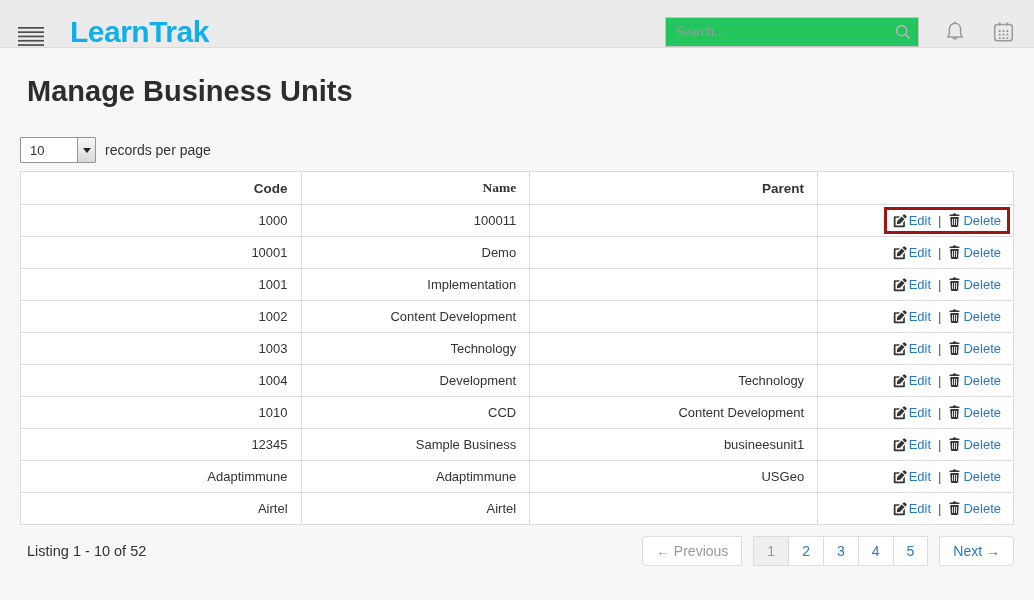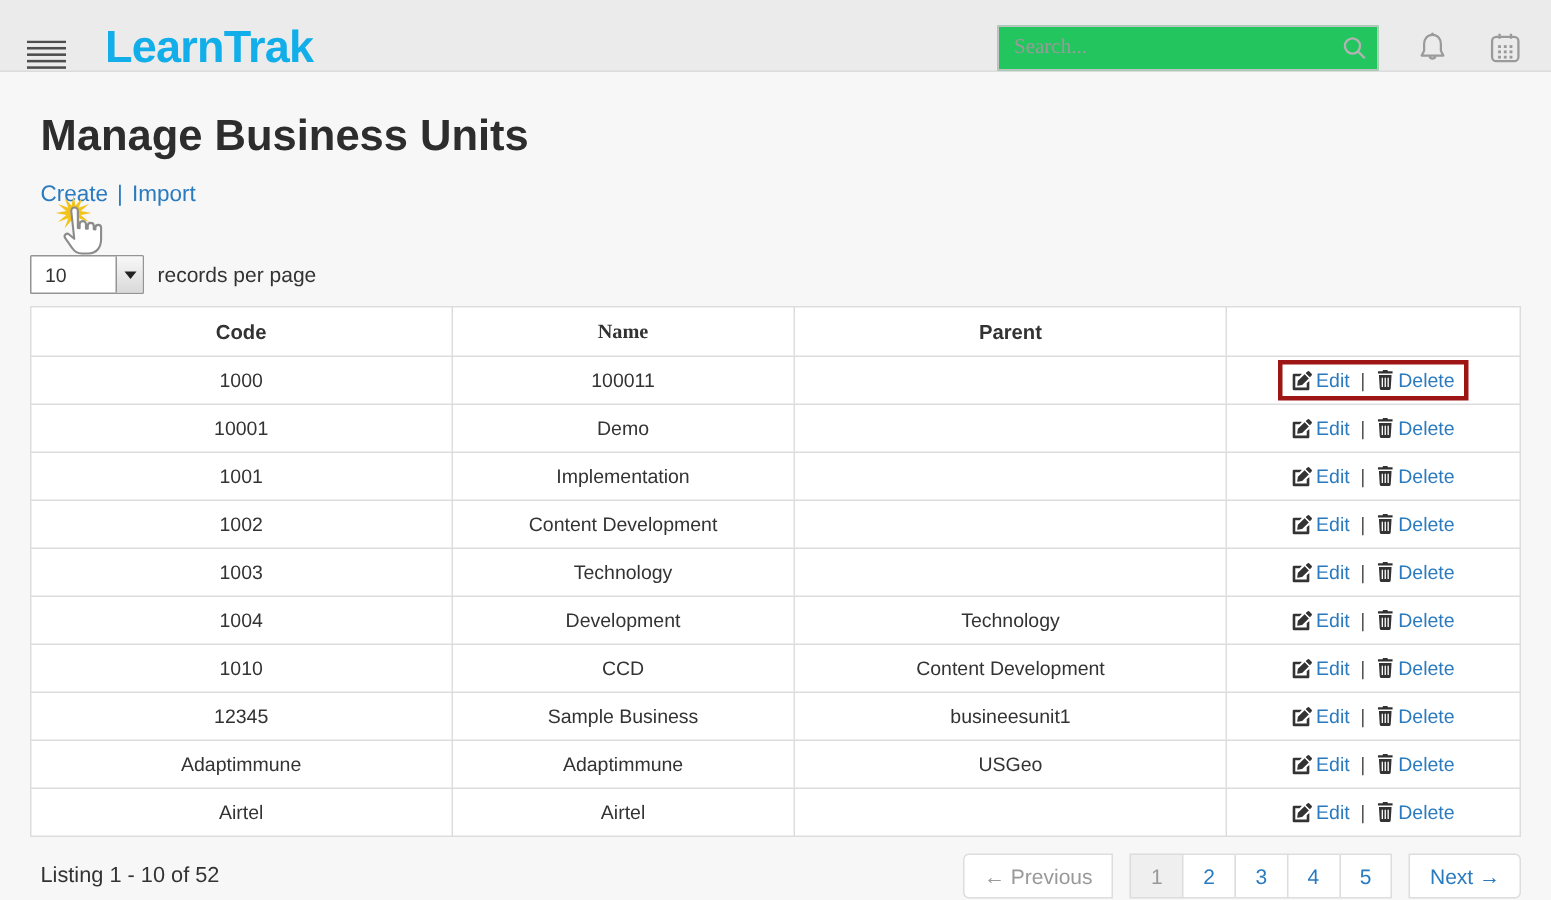--- a/index.html
+++ b/index.html
@@ -62,21 +62,21 @@
   .table-search input {
     margin-left:8px; width:219px; height:28px; border:1px solid #ccc; border-radius:3px;
     background:#fff; padding:0 8px; font-size:13px; outline:none;
     font-family:"Liberation Sans", sans-serif;
   }
 
   
   table.bu-table {
     width:994px; margin-top:8px; border-collapse:collapse; background:#fff; font-size:13px;
   }
-  .bu-table th, .bu-table td { border:1px solid #ddd; text-align:center; }
+  .bu-table th, .bu-table td { border:1px solid #ddd; text-align:right; }
   .bu-table th { font-weight:bold; padding:8px 13px; font-size:13.5px; color:#333; }
   .bu-table td { padding:8px 13px; color:#333; height:31px; }
   .bu-table td.cell-actions { padding:2px 6px; }
   .col-code { width:265px; } .col-name { width:216px;font-family:Liberation Serif, serif; }
   .col-parent { width:272px; } .col-actions { width:185px; }
 
   .actions-wrap { display:inline-flex; align-items:center; padding:3px 6px; white-space:nowrap; }
   .actions-wrap.highlighted { outline:3px solid #9e1515; }
   .action-link { color:#2a7abf; text-decoration:none; cursor:pointer; display:inline-flex; align-items:center; }
   .action-link svg { margin-right:2px; }
@@ -142,29 +142,20 @@
             <rect x="14" y="16.4" width="2" height="2"></rect>
         </g>
       </svg>
     </span>
   </div>
 </div>
 
 <div class="main">
   <h1 class="page-title">Manage Business Units</h1>
 
-  <div class="links-row">
-    <a>Create</a><span class="sep">|</span><a>Import</a>
-
-    
-    <svg class="click-indicator" width="46" height="50" viewBox="0 0 46 50">
-      <polygon fill="#f2c31c" points="28,12 20.8,13.3 26.4,18 19.5,15.5 22,22.4 17.3,16.8 16,24 14.7,16.8 10,22.4 12.5,15.5 5.6,18 11.2,13.3 4,12 11.2,10.7 5.6,6 12.5,8.5 10,1.6 14.7,7.2 16,0 17.3,7.2 22,1.6 19.5,8.5 26.4,6 20.8,10.7"></polygon>
-      <path fill="#ffffff" stroke="#8b8b8b" stroke-width="1.4" stroke-linejoin="round" d="M14.5 10.5 a2.2 2.2 0 0 1 4.4 0 v11.5 l1.2 .1 v-2.6 a2.1 2.1 0 0 1 4.2 0 v2.9 l1.2 .1 v-1.9 a2 2 0 0 1 4 0 v2.2 l1.1 .1 v-1.1 a1.9 1.9 0 0 1 3.8 0 v7.5 c0 5.8-3.1 9.7-8.8 9.7 h-3.9 c-2.9 0-4.9-1-6.7-3.8 l-4.6-6.6 c-1.1-1.6 .9-3.6 2.5-2.4 l3.6 3 z"></path>
-    </svg>
-  </div>
 
   <div class="controls-row">
     <div class="select-box">
       <span class="select-value">10</span>
       <span class="select-arrow">
           <i></i>
         </span>
     </div>
     <span class="records-label">records per page</span>
 

